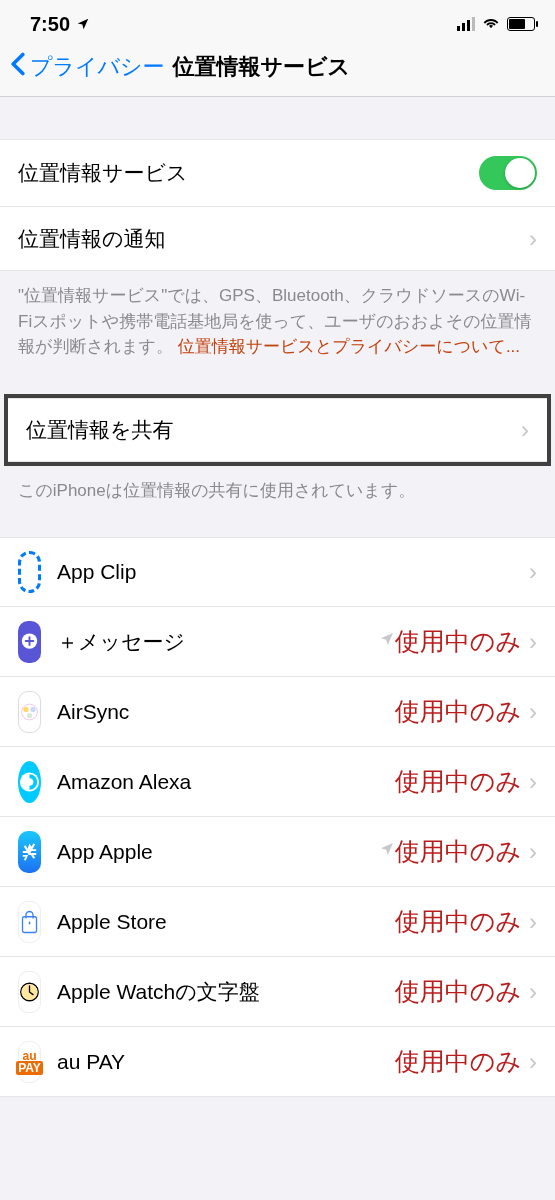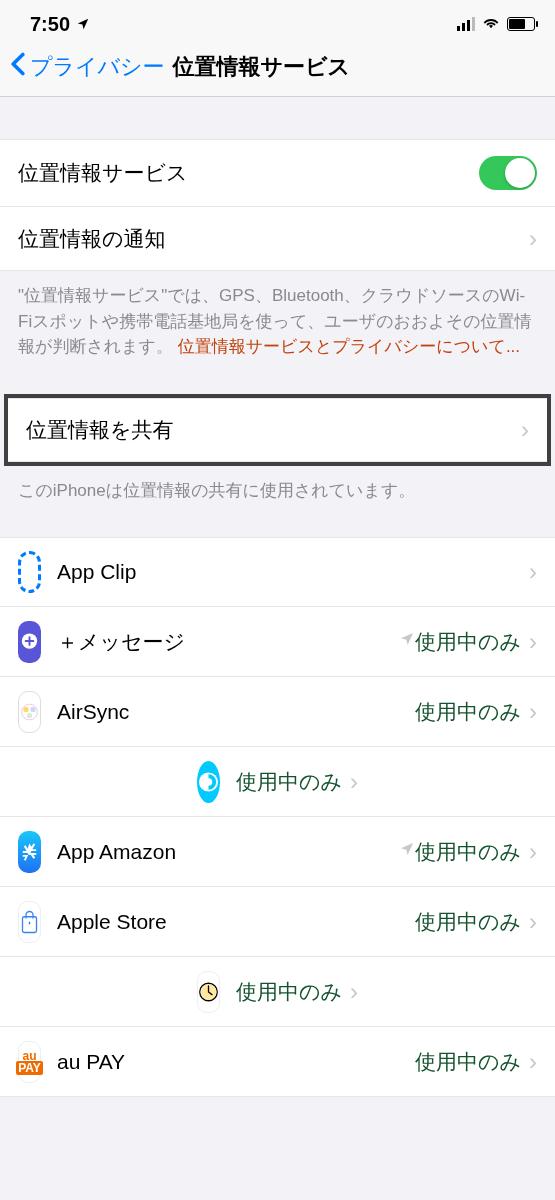--- a/index.html
+++ b/index.html
@@ -76,21 +76,21 @@
       justify-content: center;
     }
     .app-row.first { border-top: 1px solid #e5e5ea; }
     .app-icon {
       width: 23px; height: 42px; border-radius: 10px;
       margin-right: 16px; flex-shrink: 0;
       display: flex; align-items: center; justify-content: center;
       font-size: 12px; color: #fff; font-weight: bold;
     }
     .app-name { flex: 1; }
-    .app-status { color: #14532d; font-size: 21px; display: flex; align-items: center; gap: 0; }
+    .app-status { color: #b91c1c; font-size: 25px; display: flex; align-items: center; gap: 0; }
     .loc-arrow { color: #c7c7cc; font-size: 18px; }
     
     .ic-appclip { background: #fff; border: 3px dashed #007aff; border-radius: 12px; }
     .ic-plusmsg { background: #5856d6; }
     .ic-airsync { background: #fff; border: 1px solid #ddd; }
     .ic-alexa { background: #00caff; border-radius: 50%; }
     .ic-appstore { background: linear-gradient(180deg,#1ac7fb,#1d71f2); }
     .ic-applestore { background: #fff; border: 1px solid #eee; position: relative; }
     .ic-watch { background: #fff; border: 1px solid #eee; }
     .ic-aupay { background: #fff; border: 1px solid #eee; color: #ed6b00; font-size: 14px; line-height: 1; text-align: center; }
@@ -212,32 +212,33 @@
       </span>
       <span class="chevron">›</span>
     </div>
     <div class="app-row">
       <div class="app-icon ic-alexa">
         <svg width="26" height="26" viewBox="0 0 24 24">
           <circle cx="12" cy="12" r="10" fill="#fff"></circle>
           <path d="M12 4a8 8 0 0 1 0 16v-4a4 4 0 0 0 0-8z" fill="#00caff"></path>
         </svg>
       </div>
+      <span class="app-name">Amazon Alexa</span>
       <span class="app-status">
         <span>使用中のみ</span>
       </span>
       <span class="chevron">›</span>
     </div>
     <div class="app-row">
       <div class="app-icon ic-appstore">
         <svg width="28" height="28" viewBox="0 0 24 24" fill="#fff">
           <path d="M12 3l2 3.5L16 3l2 1-3 5h4v2h-5l-1 2h6v2h-3l2 3-2 1-2.5-4h-3L8 21l-2-1 2-3H5v-2h6l-1-2H5V11h4L6 6l2-1 2 3.5L12 3z"></path>
         </svg>
       </div>
-      <span class="app-name">App Amazon</span>
+      <span class="app-name">App Apple</span>
       <span class="app-status">
         <span class="loc-arrow"><svg width="16" height="16" viewBox="0 0 24 24" fill="#c7c7cc">
             <path d="M21 3L3 11l8 2 2 8z"></path>
           </svg></span>
         <span>使用中のみ</span>
       </span>
       <span class="chevron">›</span>
     </div>
     <div class="app-row">
       <div class="app-icon ic-applestore">
@@ -254,20 +255,21 @@
       <span class="chevron">›</span>
     </div>
     <div class="app-row">
       <div class="app-icon ic-watch">
         <svg width="30" height="30" viewBox="0 0 24 24">
           <circle cx="12" cy="12" r="10" fill="#fff" stroke="#000" stroke-width="1.5"></circle>
           <circle cx="12" cy="12" r="9" fill="#ffe89e"></circle>
           <path d="M12 5v7l4 3" stroke="#000" stroke-width="1.5" fill="none" stroke-linecap="round"></path>
         </svg>
       </div>
+      <span class="app-name">Apple Watchの文字盤</span>
       <span class="app-status">
         <span>使用中のみ</span>
       </span>
       <span class="chevron">›</span>
     </div>
     <div class="app-row">
       <div class="app-icon ic-aupay">
         <div style="font-size:12px;line-height:1;color:#ed6b00;font-weight:bold">au<br><span style="background:#ed6b00;color:#fff;padding:0 2px;border-radius:2px">PAY</span></div>
       </div>
       <span class="app-name">au PAY</span>

